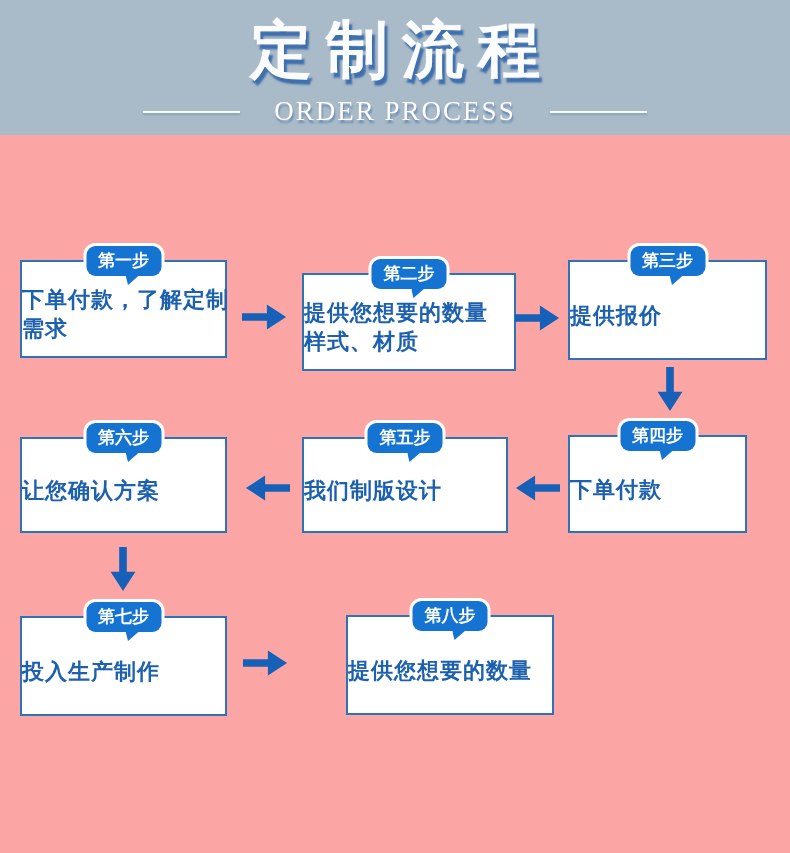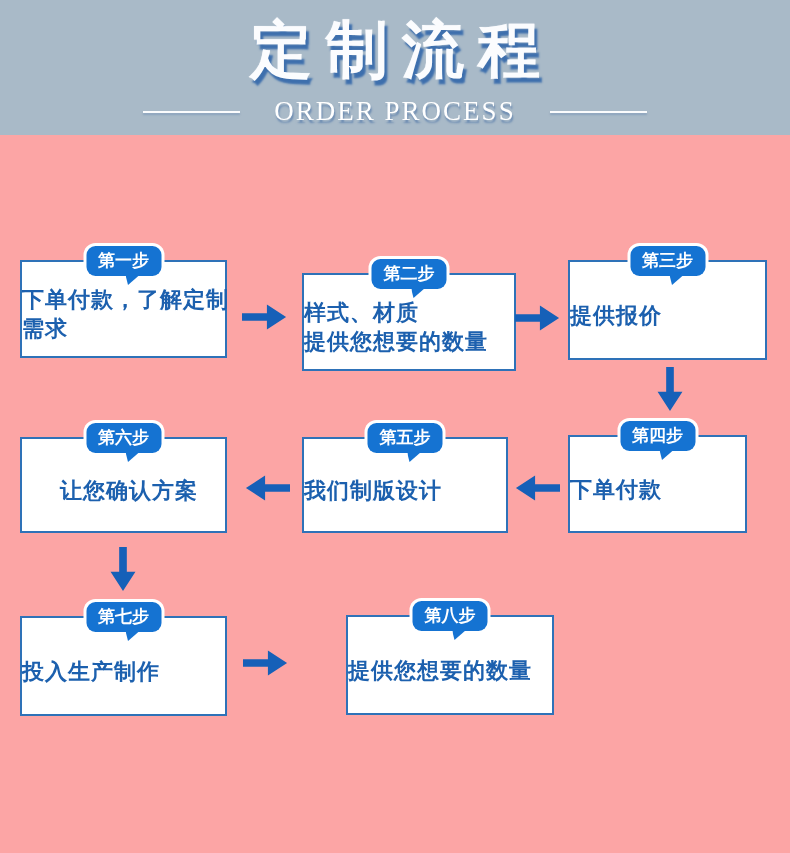--- a/index.html
+++ b/index.html
@@ -70,22 +70,22 @@
     </div>
 
     <div class="arrow" style="left:242px; top:167px;">
       <svg width="46" height="30" viewBox="0 0 48 30">
           <path d="M0 11 h26 v-9 l20 13 -20 13 v-9 H0 z" fill="#1660b8"></path>
         </svg>
     </div>
 
     <div class="step-box" style="left:302px; top:138px; width:214px; height:98px;">
       <div class="badge"><span>第二步</span><i class="tail"></i></div>
+      <span class="step-line">提供您想要的数量</span>
       <span class="step-line">样式、材质</span>
-      <span class="step-line">提供您想要的数量</span>
     </div>
 
     <div class="arrow" style="left:515px; top:168px;">
       <svg width="46" height="30" viewBox="0 0 48 30">
           <path d="M0 11 h26 v-9 l20 13 -20 13 v-9 H0 z" fill="#1660b8"></path>
         </svg>
     </div>
 
     <div class="step-box" style="left:568px; top:125px; width:199px; height:100px;">
       <div class="badge"><span>第三步</span><i class="tail"></i></div>
@@ -113,21 +113,21 @@
       <div class="badge"><span>第五步</span><i class="tail"></i></div>
       <span class="step-line">我们制版设计</span>
     </div>
 
     <div class="arrow" style="left:244px; top:338px;">
       <svg width="46" height="30" viewBox="0 0 48 30">
           <path d="M48 11 h-26 v-9 L2 15 l20 13 v-9 h26 z" fill="#1660b8"></path>
         </svg>
     </div>
 
-    <div class="step-box" style="left:20px; top:302px; width:207px; height:96px;padding-left:38px;">
+    <div class="step-box" style="left:20px; top:302px; width:207px; height:96px;">
       <div class="badge"><span>第六步</span><i class="tail"></i></div>
       <span class="step-line">让您确认方案</span>
     </div>
 
     <div class="arrow" style="left:108px; top:412px;">
       <svg width="30" height="44" viewBox="0 0 30 46">
           <path d="M11 0 h8 v26 h9 L15 46 2 26 h9 z" fill="#1660b8"></path>
         </svg>
     </div>
 

